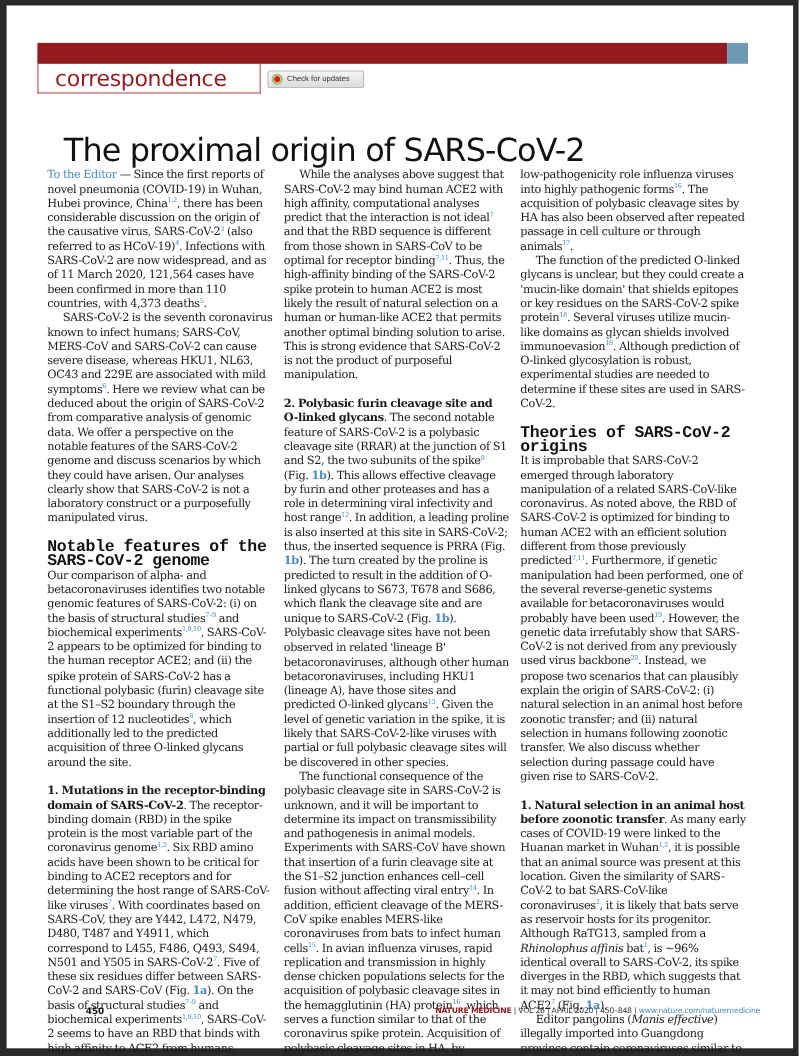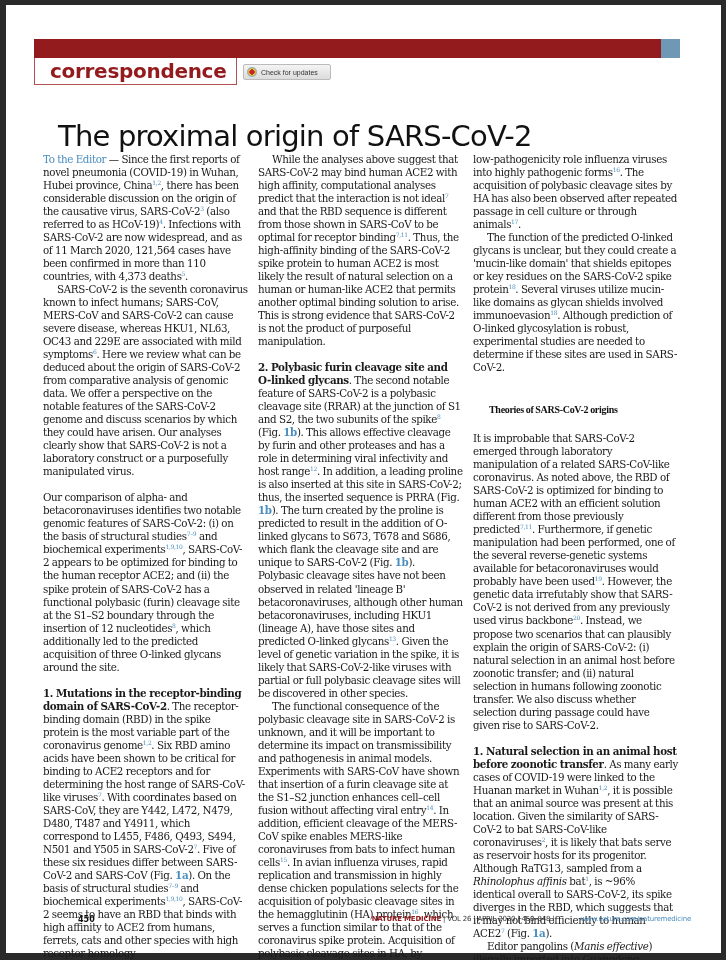--- a/index.html
+++ b/index.html
@@ -14,21 +14,21 @@
   }
   .bluebox {
     position: absolute; left: 661px; top: 39px; width: 19px; height: 19px; background: #6e98b5;
   }
   .section-box {
     position: absolute; left: 34px; top: 58px; width: 203px; height: 27px;
     border: 1px solid #b45054; border-top: none; box-sizing: border-box;
   }
   .section-label {
     position: absolute; left: 50px; top: 58px; font-family: "DejaVu Sans", sans-serif;
-    font-weight: bold; font-size: 20px; color: #931a1d; letter-spacing: -0.3px; line-height: 26px;
+    font-weight: normal; font-size: 20px; color: #931a1d; letter-spacing: -0.3px; line-height: 26px;
   }
   .updates {
     position: absolute; left: 243px; top: 64px; width: 88px; height: 16px;
     background: linear-gradient(#f4f4f4, #dcdcdc); border: 1px solid #bbb; border-radius: 2px;
     display: flex; align-items: center; font-family: "Liberation Sans", sans-serif; font-size: 7px; color: #333;
     box-sizing: border-box;
   }
   .updates .badge-icon {
     width: 10px; height: 10px; border-radius: 50%; margin: 0 4px 0 3px;
     background: radial-gradient(circle, #c9252b 35%, #f3c431 40%, #6aa9d8 75%);
@@ -43,56 +43,57 @@
     font-family: "DejaVu Serif", serif; font-size: 10.3px; line-height: 13.02px; color: #1a1a1a;
     letter-spacing: -0.35px; word-spacing: -0.3px;
   }
   .col1 { left: 43px; }
   .col2 { left: 258px; }
   .col3 { left: 473px; }
   .col p { margin: 0; text-align: left; }
   .col p.indent { text-indent: 14px; }
   .col .gap { height: 13px; }
   .col h3 {
-    margin: 16px; font-family: Liberation Serif, serif; font-weight: bold; font-size: 10px;
+    margin: 0; font-family: Liberation Mono, monospace; font-weight: bold; font-size: 15px;
     line-height: 13px; letter-spacing: -0.3px; color: #111;
   }
   .lead { color: #4a8dbf; }
   .link { color: #4a8dbf; font-weight: bold; }
   sup { font-size: 6px; line-height: 0; vertical-align: 4px; color: #4a8dbf; }
   b.runin { font-weight: bold; }
   .footer-page {
     position: absolute; left: 42px; top: 915px; font-family: "DejaVu Sans", sans-serif;
     font-size: 8px; font-weight: bold; color: #111; padding-left: 36px;
   }
   .footer-journal {
     position: absolute; right: 35px; top: 915px; font-family: "DejaVu Sans", sans-serif;
     font-size: 7px; color: #333; letter-spacing: -0.2px;
   }
   .footer-journal .jname { color: #931a1d; font-weight: bold; padding-left: 46px; }
-  .footer-journal .url { color: #4a8dbf; margin-left: 24px; }
+  .footer-journal .url { color: #4a8dbf; }
 </style>
 </head>
 <body>
 
 <div class="page"></div>
 <div class="redbar"></div>
 <div class="bluebox"></div>
 <div class="section-box"></div>
 <div class="section-label">correspondence</div>
 <div class="updates">
   <span class="badge-icon"></span>
   <span>Check for updates</span>
 </div>
 <h1 class="title">The proximal origin of SARS-CoV-2</h1>
 
 <div class="col col1">
   <p><span class="lead">To the Editor</span><span> — Since the first reports of novel pneumonia (COVID-19) in Wuhan, Hubei province, China</span><sup>1,2</sup><span>, there has been considerable discussion on the origin of the causative virus, SARS-CoV-2</span><sup>3</sup><span> (also referred to as HCoV-19)</span><sup>4</sup><span>. Infections with SARS-CoV-2 are now widespread, and as of 11 March 2020, 121,564 cases have been confirmed in more than 110 countries, with 4,373 deaths</span><sup>5</sup><span>.</span></p>
   <p class="indent"><span>SARS-CoV-2 is the seventh coronavirus known to infect humans; SARS-CoV, MERS-CoV and SARS-CoV-2 can cause severe disease, whereas HKU1, NL63, OC43 and 229E are associated with mild symptoms</span><sup>6</sup><span>. Here we review what can be deduced about the origin of SARS-CoV-2 from comparative analysis of genomic data. We offer a perspective on the notable features of the SARS-CoV-2 genome and discuss scenarios by which they could have arisen. Our analyses clearly show that SARS-CoV-2 is not a laboratory construct or a purposefully manipulated virus.</span></p>
   <div class="gap"></div>
+  <h3>Notable features of the SARS-CoV-2 genome</h3>
   <p><span>Our comparison of alpha- and betacoronaviruses identifies two notable genomic features of SARS-CoV-2: (i) on the basis of structural studies</span><sup>7–9</sup><span> and biochemical experiments</span><sup>1,9,10</sup><span>, SARS-CoV-2 appears to be optimized for binding to the human receptor ACE2; and (ii) the spike protein of SARS-CoV-2 has a functional polybasic (furin) cleavage site at the S1–S2 boundary through the insertion of 12 nucleotides</span><sup>8</sup><span>, which additionally led to the predicted acquisition of three O-linked glycans around the site.</span></p>
   <div class="gap"></div>
   <p><b class="runin">1. Mutations in the receptor-binding domain of SARS-CoV-2</b><span>. The receptor-binding domain (RBD) in the spike protein is the most variable part of the coronavirus genome</span><sup>1,2</sup><span>. Six RBD amino acids have been shown to be critical for binding to ACE2 receptors and for determining the host range of SARS-CoV-like viruses</span><sup>7</sup><span>. With coordinates based on SARS-CoV, they are Y442, L472, N479, D480, T487 and Y4911, which correspond to L455, F486, Q493, S494, N501 and Y505 in SARS-CoV-2</span><sup>7</sup><span>. Five of these six residues differ between SARS-CoV-2 and SARS-CoV (Fig. </span><span class="link">1a</span><span>). On the basis of structural studies</span><sup>7–9</sup><span> and biochemical experiments</span><sup>1,9,10</sup><span>, SARS-CoV-2 seems to have an RBD that binds with high affinity to ACE2 from humans, ferrets, cats and other species with high receptor homology</span></p>
 </div>
 
 <div class="col col2">
   <p class="indent"><span>While the analyses above suggest that SARS-CoV-2 may bind human ACE2 with high affinity, computational analyses predict that the interaction is not ideal</span><sup>7</sup><span> and that the RBD sequence is different from those shown in SARS-CoV to be optimal for receptor binding</span><sup>7,11</sup><span>. Thus, the high-affinity binding of the SARS-CoV-2 spike protein to human ACE2 is most likely the result of natural selection on a human or human-like ACE2 that permits another optimal binding solution to arise. This is strong evidence that SARS-CoV-2 is not the product of purposeful manipulation.</span></p>
   <div class="gap"></div>
   <p><b class="runin">2. Polybasic furin cleavage site and O-linked glycans</b><span>. The second notable feature of SARS-CoV-2 is a polybasic cleavage site (RRAR) at the junction of S1 and S2, the two subunits of the spike</span><sup>8</sup><span> (Fig. </span><span class="link">1b</span><span>). This allows effective cleavage by furin and other proteases and has a role in determining viral infectivity and host range</span><sup>12</sup><span>. In addition, a leading proline is also inserted at this site in SARS-CoV-2; thus, the inserted sequence is PRRA (Fig. </span><span class="link">1b</span><span>). The turn created by the proline is predicted to result in the addition of O-linked glycans to S673, T678 and S686, which flank the cleavage site and are unique to SARS-CoV-2 (Fig. </span><span class="link">1b</span><span>). Polybasic cleavage sites have not been observed in related 'lineage B' betacoronaviruses, although other human betacoronaviruses, including HKU1 (lineage A), have those sites and predicted O-linked glycans</span><sup>13</sup><span>. Given the level of genetic variation in the spike, it is likely that SARS-CoV-2-like viruses with partial or full polybasic cleavage sites will be discovered in other species.</span></p>
   <p class="indent"><span>The functional consequence of the polybasic cleavage site in SARS-CoV-2 is unknown, and it will be important to determine its impact on transmissibility and pathogenesis in animal models. Experiments with SARS-CoV have shown that insertion of a furin cleavage site at the S1–S2 junction enhances cell–cell fusion without affecting viral entry</span><sup>14</sup><span>. In addition, efficient cleavage of the MERS-CoV spike enables MERS-like coronaviruses from bats to infect human cells</span><sup>15</sup><span>. In avian influenza viruses, rapid replication and transmission in highly dense chicken populations selects for the acquisition of polybasic cleavage sites in the hemagglutinin (HA) protein</span><sup>16</sup><span>, which serves a function similar to that of the coronavirus spike protein. Acquisition of polybasic cleavage sites in HA, by insertion or recombination, converts</span></p>

